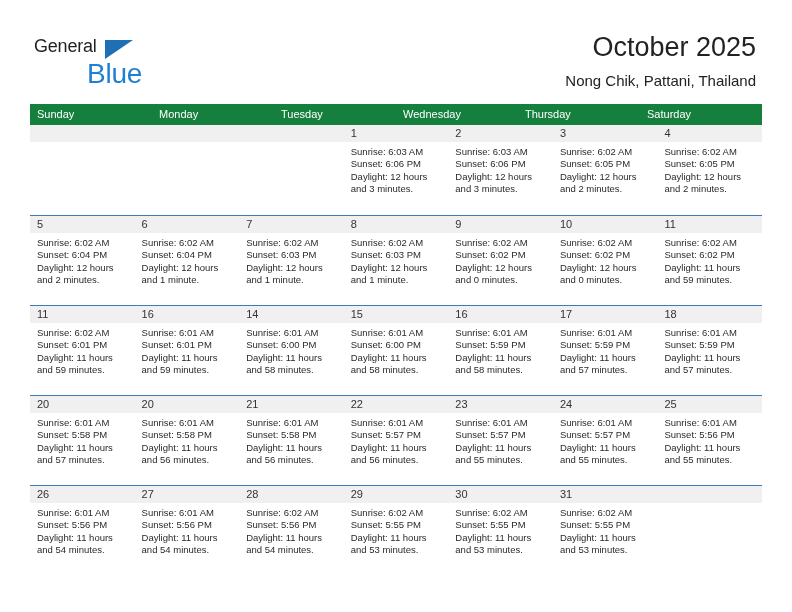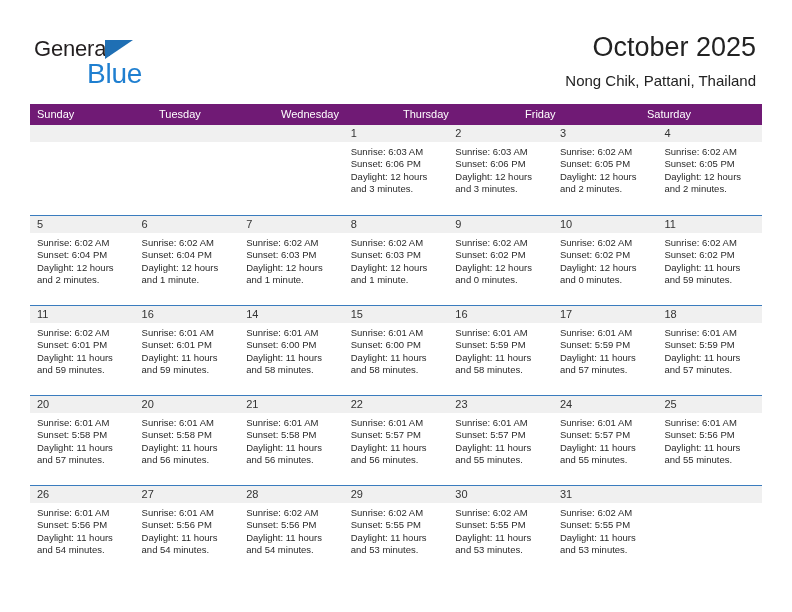--- a/index.html
+++ b/index.html
@@ -33,21 +33,21 @@
     position: absolute;
     left: 34px;
     top: 36px;
     width: 190px;
     height: 50px;
   }
   .logo-general {
     position: absolute;
     left: 0;
     top: 0;
-    font-size: 22px;
+    font-size: 18px;
     letter-spacing: -0.2px;
     color: #231f20;
     font-family: "Liberation Sans", sans-serif;
   }
   .logo-tri {
     position: absolute;
     left: 71px;
     top: 4px;
     width: 0;
     height: 0;
@@ -86,21 +86,21 @@
 
   
   .calendar {
     position: absolute;
     left: 30px;
     top: 104px;
     width: 732px;
   }
   .dow-row {
     display: flex;
-    background: #701a75;
+    background: #15803d;
     height: 21px;
   }
   .dow {
     flex: 1 1 0;
     min-width: 0;
     color: #ffffff;
     font-size: 11px;
     line-height: 21px;
     padding-left: 7px;
     box-sizing: border-box;
@@ -159,24 +159,24 @@
     </div>
     <div class="title-block">
       <div class="cal-title">October 2025</div>
       <div class="cal-subtitle">Nong Chik, Pattani, Thailand</div>
     </div>
   </div>
 
   <div class="calendar">
     <div class="dow-row">
       <div class="dow">Sunday</div>
+      <div class="dow">Monday</div>
       <div class="dow">Tuesday</div>
       <div class="dow">Wednesday</div>
       <div class="dow">Thursday</div>
-      <div class="dow">Friday</div>
       <div class="dow">Saturday</div>
     </div>
 
     <div id="weeks-container">
         <div class="week">
           <div class="cell empty">
             <div class="daynum"></div>
           </div>
           <div class="cell empty">
             <div class="daynum"></div>

